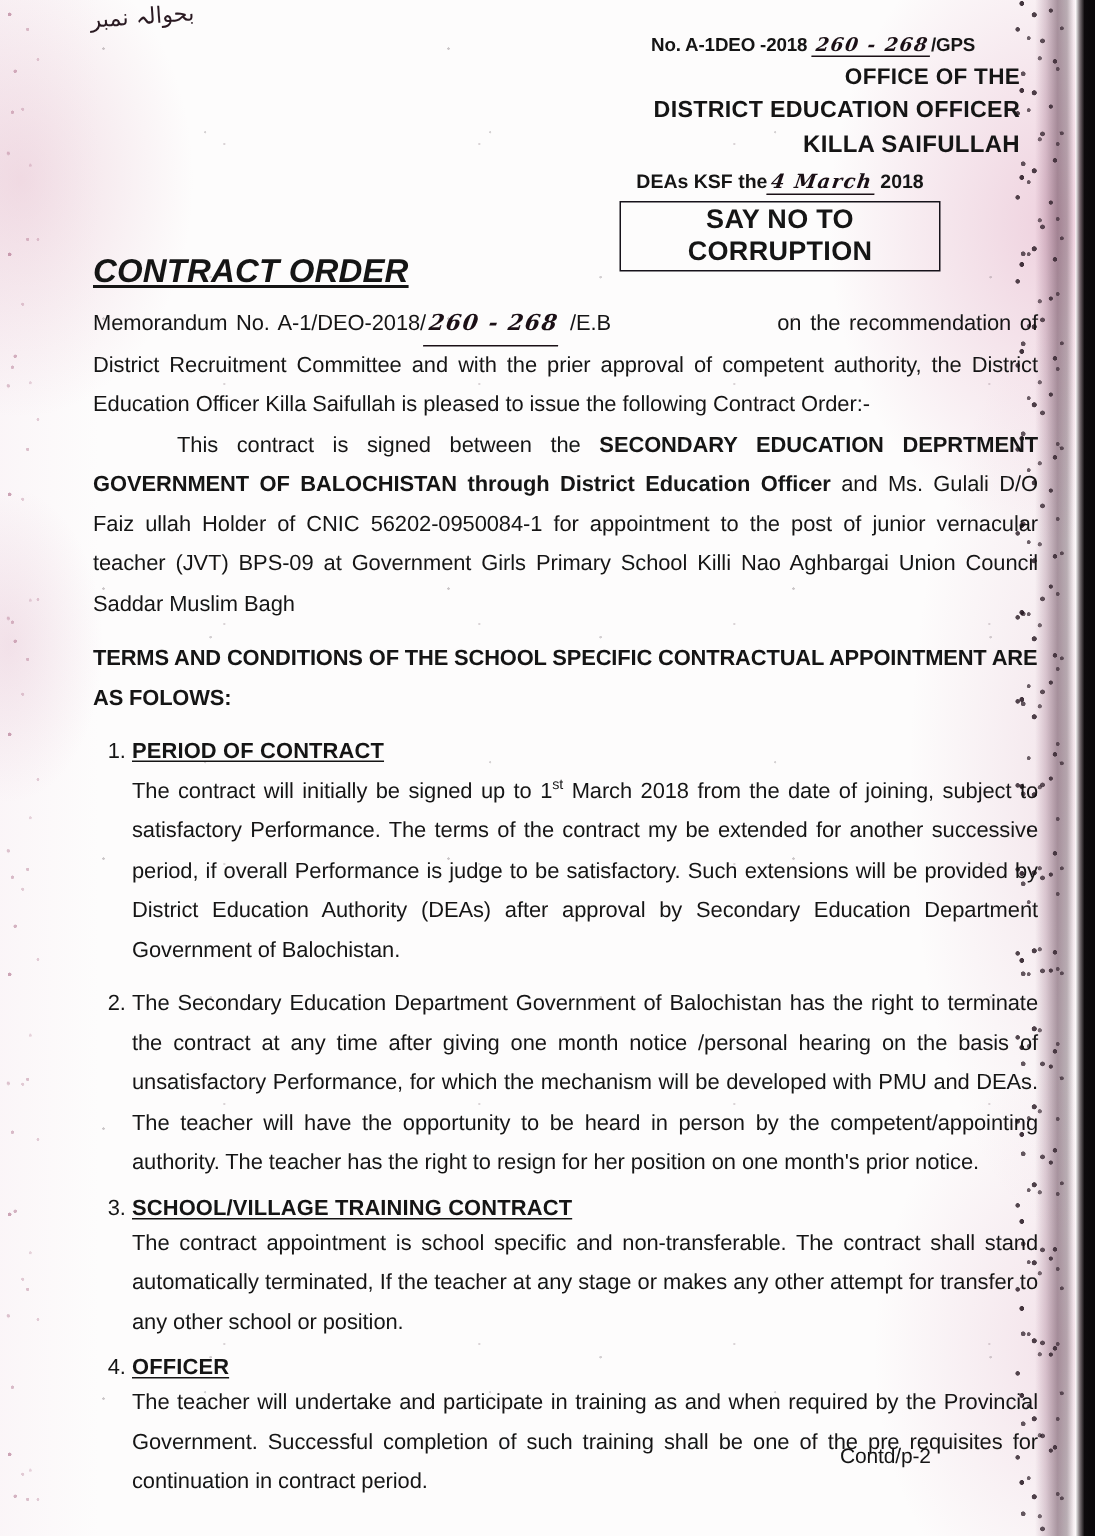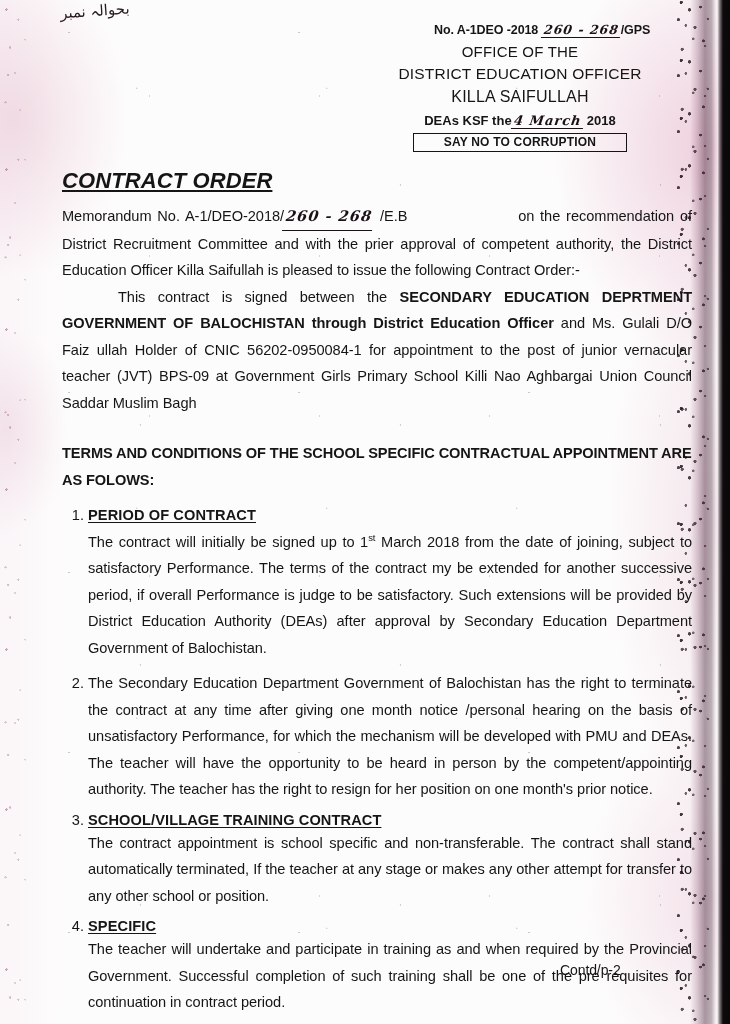--- a/index.html
+++ b/index.html
@@ -131,38 +131,39 @@
     font-style: italic;
     font-weight: bold;
     color: #1b1016;
     border-bottom: 1.4px solid #1b1016;
     padding: 0 2px;
     letter-spacing: 1px;
     transform: skewX(-8deg);
     display: inline-block;
   }
   .hdr-line {
-    font-weight: normal;
+    font-weight: bold;
     letter-spacing: 0.2px;
     margin-top: 5px;
+    text-align: right;
   }
   .l1 { font-size: 15px; }
   .l2 { font-size: 15.5px; }
   .l3 { font-size: 16px; }
   .hdr-dated {
     font-size: 13px;
     font-weight: bold;
     margin-top: 7px;
     white-space: nowrap;
   }
   .slogan-box {
     margin: 4px auto 16px;
     width: 212px;
     border: 1.6px solid #16121a;
-    font-size: 12px;
+    font-size: 18px;
     font-weight: bold;
     letter-spacing: 0.2px;
     padding: 1px 0 2px;
   }
 
   .body {
     position: absolute;
     left: 62px;
     top: 168px;
     width: 630px;
@@ -183,21 +184,21 @@
     text-align: justify;
     letter-spacing: -0.05px;
   }
   .indent-first { text-indent: 56px; }
   .b { font-weight: bold; }
 
   .terms-head {
     font-size: 14.6px;
     font-weight: bold;
     line-height: 26.5px;
-    margin-top: 24px;
+    margin-top: 10px;
     letter-spacing: -0.1px;
   }
 
   ol.sections {
     margin: 14px 0 0 0;
     padding-left: 26px;
     list-style: decimal;
   }
   ol.sections > li {
     margin-bottom: 9px;
@@ -286,21 +287,21 @@
         <li>
           <p class="sec-body">The  Secondary  Education  Department  Government  of  Balochistan  has  the  right  to terminate  the  contract  at  any time after giving one month notice /personal hearing on the  basis  of  unsatisfactory  Performance,  for  which  the  mechanism  will  be  developed with PMU and DEAs. The teacher will have the opportunity to be heard in  person  by the competent/appointing authority. The teacher has the right to  resign  for her  position on one month's prior notice.</p>
         </li>
 
         <li>
           <span class="sec-title">SCHOOL/VILLAGE TRAINING CONTRACT</span>
           <p class="sec-body">The  contract  appointment is school  specific  and  non-transferable.  The contract  shall stand automatically terminated, If the  teacher  at any stage or makes any other attempt for transfer to any other school or position.</p>
         </li>
 
         <li>
-          <span class="sec-title">SPECIFIC</span>
+          <span class="sec-title">OFFICER</span>
           <p class="sec-body">The  teacher  will  undertake and  participate  in  training  as and  when  required  by the Provincial  Government.  Successful  completion  of such  training shall be one of the pre requisites for continuation in contract period.</p>
         </li>
 
       </ol>
     </div>
 
     <div class="contd">Contd/p-2</div>
   </div>
 
   <div class="edge-dark-band"></div>

